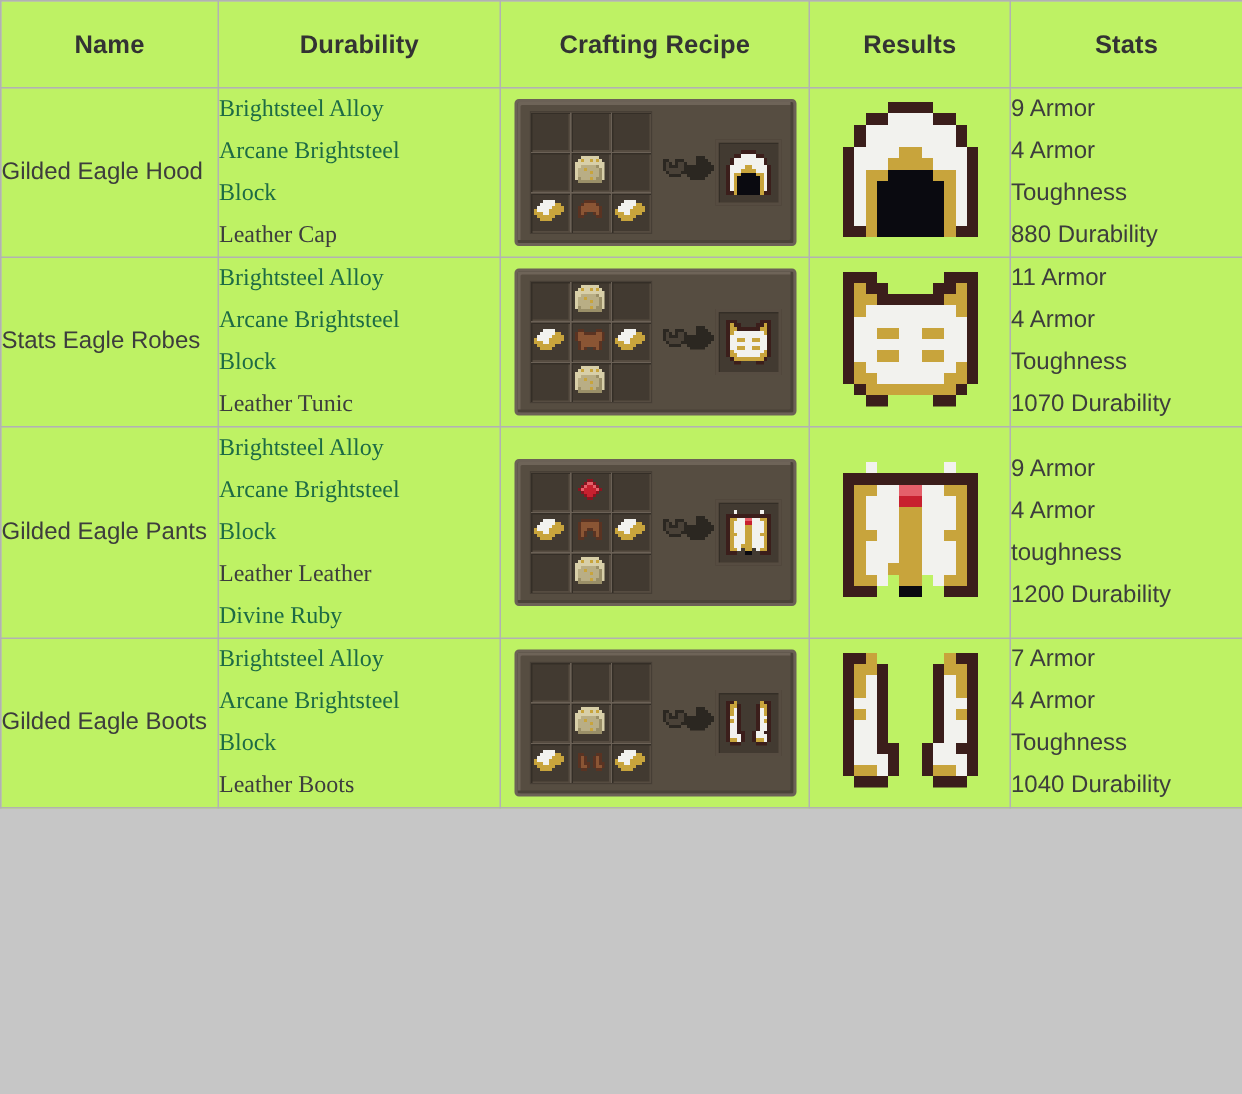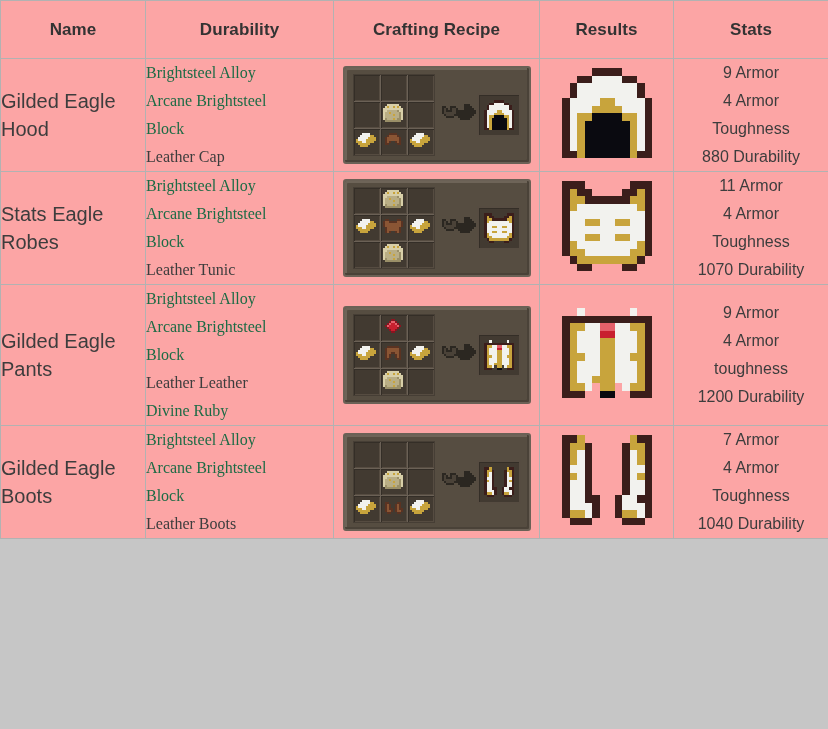--- a/index.html
+++ b/index.html
@@ -10,59 +10,58 @@
     overflow:hidden;
   }
   table.recipe-table{
     border-collapse:collapse;
     width:828px;
     table-layout:fixed;
   }
   table.recipe-table th,
   table.recipe-table td{
     border:1px solid #b2b2b2;
-    background:#fca5a5;
+    background:#bef264;
     padding:0;
     vertical-align:middle;
   }
   table.recipe-table th{
     height:57px;
     font-size:17px;
     font-weight:bold;
     color:#333333;
     text-align:center;
     letter-spacing:.1px;
   }
   .col-name{width:145px;}
   .col-ing{width:188px;}
   .col-craft{width:206px;}
   .col-res{width:134px;}
   .col-stats{width:155px;}
 
   td.cell-name{
     padding:10px 12px;
-    font-size:20px;
+    font-size:16px;
     line-height:28px;
     color:#3d3d3d;
   }
   td.cell-ing{
     padding:14px 14px 14px 14px;
     vertical-align:top;
     font-size:16px;
     line-height:28px;
   }
   td.cell-ing .ing{display:block;color:#3d3d3d;font-family:Liberation Serif, serif;}
   td.cell-ing .ing.link{color:#1d6b45;}
   td.cell-stats{
     padding:14px 12px 14px 14px;
     vertical-align:top;
     font-size:16px;
     line-height:28px;
     color:#3d3d3d;
-    text-align:center;
   }
   td.cell-stats .stat{display:block;}
   td.cell-craft{text-align:center;}
   td.cell-res{text-align:center;}
 
   
   .craft{
     display:inline-block;
     background:#564d41;
     border:2px solid #6b6156;

